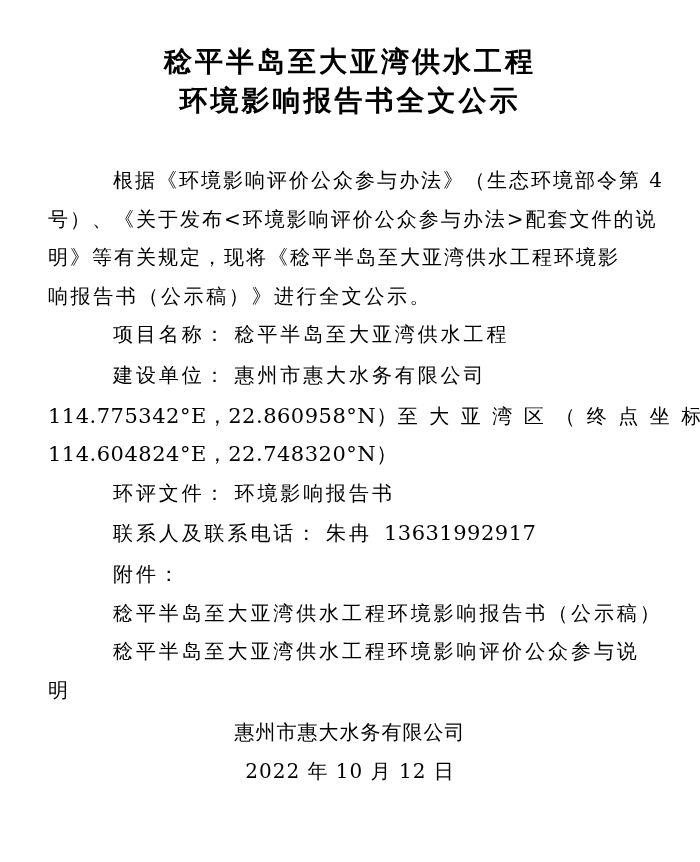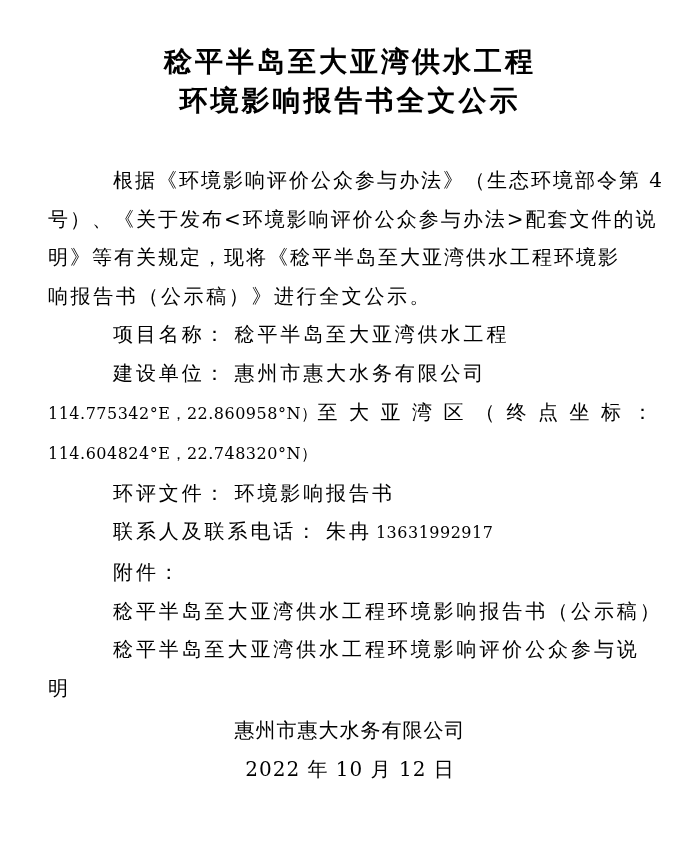--- a/index.html
+++ b/index.html
@@ -32,23 +32,23 @@
   .line { white-space: nowrap; }
   .indent { padding-left: 65px; }
 
   
   .ls-a { letter-spacing: 2px; }     
   .ls-b { letter-spacing: 2.6px; }   
   .ls-c { letter-spacing: 2.9px; }   
   .ls-wide { letter-spacing: 4.4px; }
   .seg-wide { letter-spacing: 11.5px; margin-top: 20px; } 
 
-  .num { font-size: 16px; letter-spacing: 0.5px; } 
-  .lbl { margin-right: 7px; }        
-  .contact-name { margin-right: 4px; }
+  .num { font-size: 21px; letter-spacing: 0.5px; } 
+  .lbl { margin-right: 7px; font-family: Liberation Mono, monospace; }        
+  .contact-name { margin-right: 12px; }
 
   .footer { margin-top: 4px; text-align: center; font-size: 20px; line-height: 38.6px; }
   .footer .line { letter-spacing: 1px; }
 </style>
 </head>
 <body>
 
 <div class="page">
 
   <div class="title">

